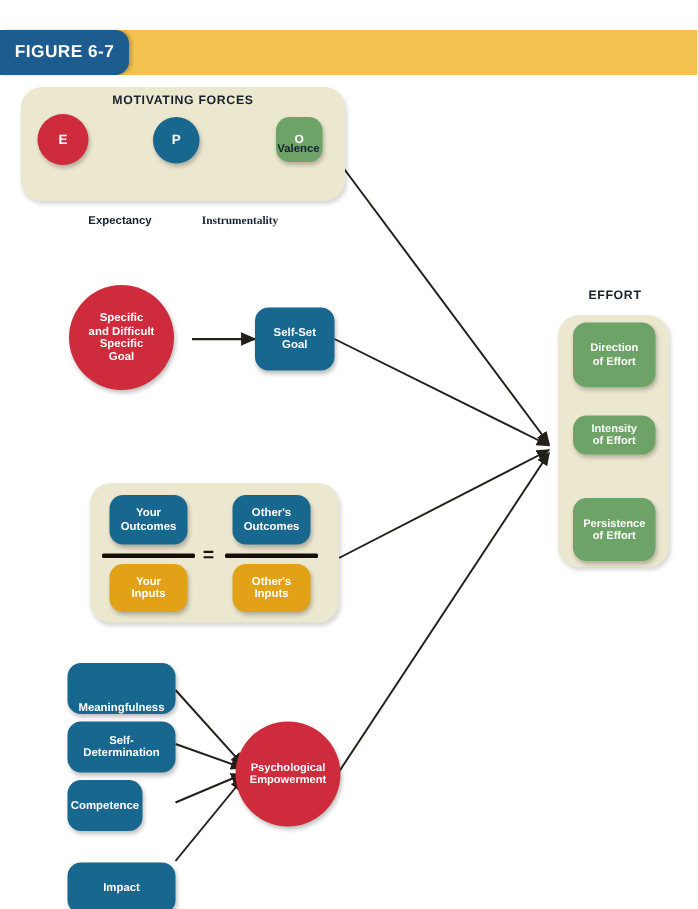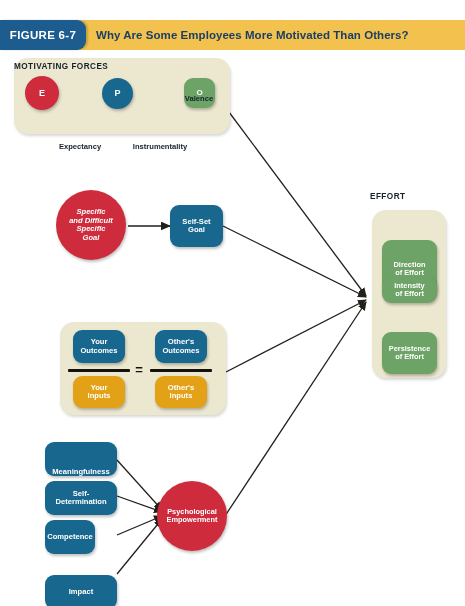--- a/index.html
+++ b/index.html
@@ -64,21 +64,21 @@
     background: #ece7cf;
     border-radius: 14px;
     box-shadow: 1px 2px 3px rgba(0,0,0,.16);
   }
   .panel-title {
     position: absolute;
     color: #15212e;
     font-size: 8.2px;
     font-weight: bold;
     letter-spacing: .45px;
-    text-align: left;
+    text-align: center;
     white-space: nowrap;
   }
 
   
   .node {
     position: absolute;
     display: flex;
     align-items: center;
     justify-content: center;
     text-align: center;
@@ -127,21 +127,20 @@
     pointer-events: none;
   }
 </style>
 </head>
 <body>
 
 <div class="header">
   <div class="header-band"></div>
   <div class="header-tab"></div>
   <div class="header-tab-label">FIGURE 6-7</div>
-  <div class="header-title">Why Are Some Employees More Motivated Than Others?</div>
 </div>
 
 <svg class="links" viewBox="0 0 465 606">
   <defs>
     <marker id="ah" markerWidth="7" markerHeight="7" refX="6.2" refY="3" orient="auto" markerUnits="strokeWidth">
       <path d="M0,0 L7,3 L0,6 z" fill="#231f1a"></path>
     </marker>
   </defs>
 
   <line x1="59" y1="92" x2="100" y2="92" stroke="#231f1a" stroke-width="1.5" marker-end="url(#ah)"></line>
@@ -167,24 +166,24 @@
   <span>E</span>
 </div>
 <div class="node circle c-blue" style="left:102px; top:78px; width:31px; height:31px; font-size:9px;">
   <span>P</span>
 </div>
 <div class="node rrect c-green" style="left:184px; top:78px; width:31px; height:30px; font-size:8px; border-radius:9px;">
   <span>O</span>
 </div>
 
 <div class="small-label" style="left:46px; top:114px; width:68px;">Expectancy</div>
-<div class="small-label" style="left:121px; top:114px; width:78px;">Instrumentality</div>
+<div class="small-label" style="left:121px; top:114px; width:78px;font-family:Liberation Serif, serif;">Instrumentality</div>
 <div class="small-label" style="left:168px; top:66px; width:62px;">Valence</div>
 
-<div class="node circle c-red" style="left:56px; top:190px; width:70px; height:70px; font-size:7.6px;font-style:italic;">
+<div class="node circle c-red" style="left:46px; top:190px; width:70px; height:70px; font-size:7.6px;">
   <div>
     <div>Specific</div>
     <div>and Difficult</div>
     <div>Specific</div>
     <div>Goal</div>
   </div>
 </div>
 
 <div class="node rrect c-blue" style="left:170px; top:205px; width:53px; height:42px; font-size:7.6px;">
   <div>
@@ -250,21 +249,21 @@
 <div class="node circle c-red" style="left:157px; top:481px; width:70px; height:70px; font-size:7.4px;">
   <div>
     <div>Psychological</div>
     <div>Empowerment</div>
   </div>
 </div>
 
 <div class="panel-title" style="left:370px; top:192px; width:80px;">EFFORT</div>
 <div class="panel" style="left:372px; top:210px; width:74px; height:168px;"></div>
 
-<div class="node rrect c-green" style="left:382px; top:240px; width:55px; height:58px; font-size:7.4px;">
+<div class="node rrect c-green" style="left:382px; top:215px; width:55px; height:43px; font-size:7.4px;">
   <div>
     <div>Direction</div>
     <div>of Effort</div>
   </div>
 </div>
 <div class="node rrect c-green" style="left:382px; top:277px; width:55px; height:26px; font-size:7.4px;">
   <div>
     <div>Intensity</div>
     <div>of Effort</div>
   </div>

